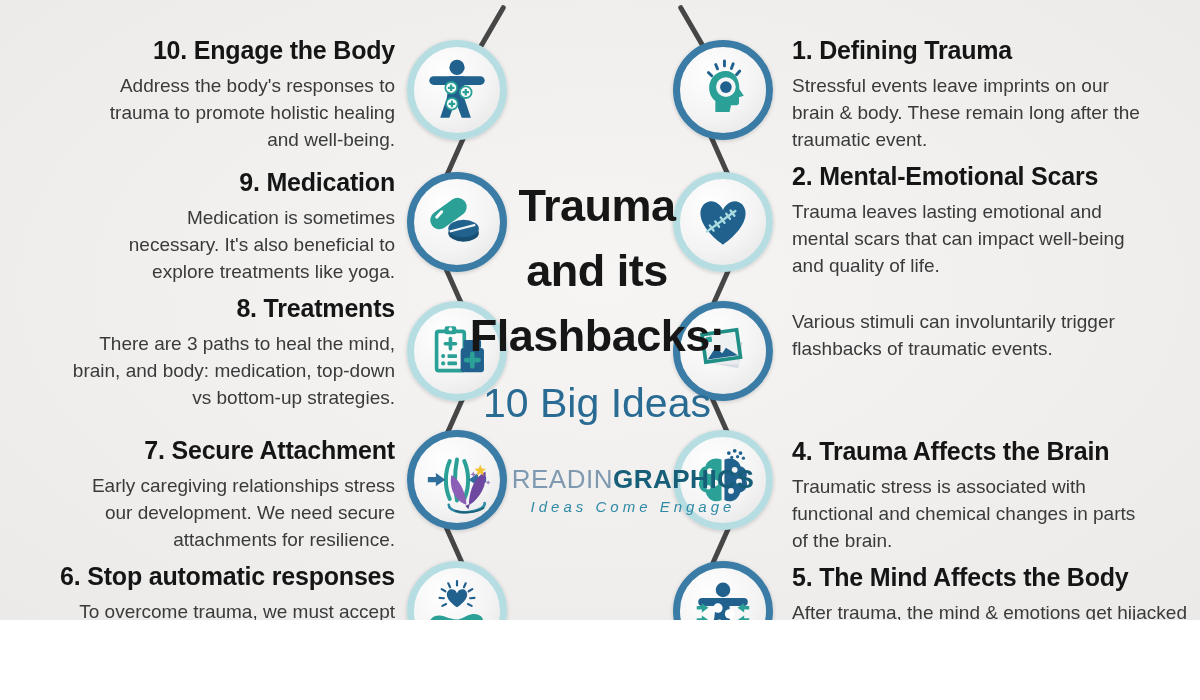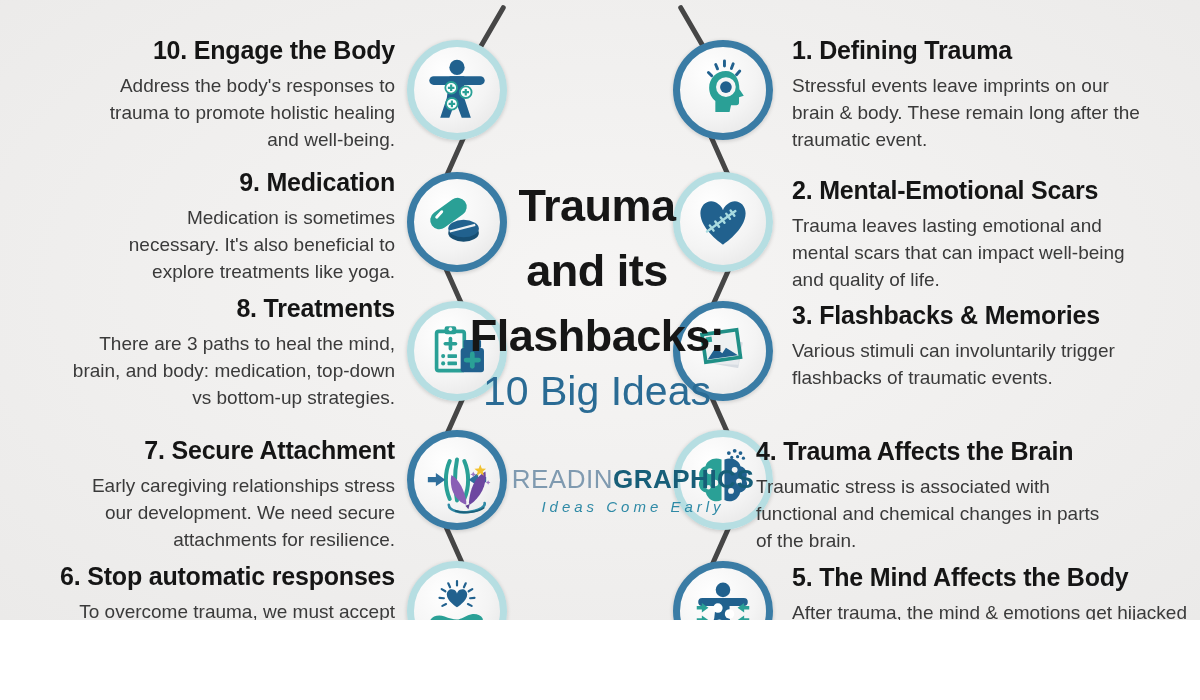--- a/index.html
+++ b/index.html
@@ -25,21 +25,21 @@
   .item-left  { text-align:right; width:420px; }
   .item-right { text-align:left; width:408px; }
   .item h3 { margin:0; font-size:25px; font-weight:700; color:#151515; white-space:nowrap; letter-spacing:-0.2px; }
   .item p  { margin:8px 0 0; font-size:19px; line-height:1.42; color:#3a3a3a; }
   .item-left p { margin-left:auto;text-align:right; }
   .w300{width:300px}.w305{width:305px}.w330{width:330px}.w335{width:335px}.w340{width:340px}
   .w345{width:345px}.w355{width:355px}.w400{width:400px}
   
   .center-title { position:absolute; left:437px; top:174px; width:320px; text-align:center; z-index:3; }
   .center-title .tl { font-size:45px; font-weight:700; color:#161616; line-height:1.44; letter-spacing:-0.5px; }
-  .center-title .sub { font-size:41px; font-weight:400; color:#2a6b94; }
+  .center-title .sub { font-size:41px; font-weight:400; color:#2a6b94; margin-top:12px; }
   
   .brand { position:absolute; left:437px; top:458px; width:320px; display:flex; align-items:center; justify-content:center; gap:16px; z-index:3; }
   .logo-name { font-size:26px; letter-spacing:0.5px; color:#7f9ab0; white-space:nowrap; }
   .logo-name .bold { color:#175e78; font-weight:700; }
   .logo-tagline { font-size:15px; font-style:italic; letter-spacing:4px; color:#2f8aa6; text-align:center; margin-top:3px; }
 </style>
 </head>
 <body>
 
 <div id="canvas">
@@ -240,29 +240,28 @@
   </div>
   <div class="item item-left" style="right:805px;top:562px">
     <h3>6. Stop automatic responses</h3>
     <p class="w340">To overcome trauma, we must accept the feelings, and develop new ways of reacting to them.</p>
   </div>
 
   <div class="item item-right" style="left:792px;top:36px">
     <h3>1. Defining Trauma</h3>
     <p class="w355">Stressful events leave imprints on our brain &amp; body. These remain long after the traumatic event.</p>
   </div>
-  <div class="item item-right" style="left:792px;top:176px">
+  <div class="item item-right" style="left:792px;top:162px">
     <h3>2. Mental-Emotional Scars</h3>
     <p class="w335">Trauma leaves lasting emotional and mental scars that can impact well-being and quality of life.</p>
   </div>
   <div class="item item-right" style="left:792px;top:301px">
-    <h3>3. Flashbacks &amp; Memories</h3>
     <p class="w330">Various stimuli can involuntarily trigger flashbacks of traumatic events.</p>
   </div>
-  <div class="item item-right" style="left:756px;top:437px">
+  <div class="item item-right" style="left:792px;top:437px">
     <h3>4. Trauma Affects the Brain</h3>
     <p class="w355">Traumatic stress is associated with functional and chemical changes in parts of the brain.</p>
   </div>
   <div class="item item-right" style="left:792px;top:563px">
     <h3>5. The Mind Affects the Body</h3>
     <p class="w400">After trauma, the mind &amp; emotions get hijacked due to hypervigilance. This blocks physical cues and connection with others.</p>
   </div>
 
   <div class="center-title">
     <div class="tl">Trauma</div>
@@ -277,17 +276,17 @@
       <path d="M18 57 C28 60.5 44 58.5 50 53.5" stroke="#1a5f7a" stroke-width="2" fill="none" stroke-linecap="round"></path>
       <path d="M30 50 C18 46 10 32 13 16 C22 21 28 34 30 46 Z" fill="#8a5fb5"></path>
       <path d="M33 48 C34 32 40 18 52 12 C54 28 46 42 34 50 Z" fill="#6d47a0"></path>
       <path d="M29 51 L34 49 L32.5 55 Z" fill="#5e3d8f"></path>
       <path d="M46 4 l1.8 4.6 4.9 0.3 -3.8 3.1 1.2 4.8 -4.1 -2.7 -4.1 2.7 1.2 -4.8 -3.8 -3.1 4.9 -0.3 z" fill="#f2c230"></path>
       <path d="M38 12 l1 2.4 2.4 1 -2.4 1 -1 2.4 -1 -2.4 -2.4 -1 2.4 -1 z" fill="#9a77c4"></path>
       <path d="M55 22 l0.8 1.8 1.8 0.8 -1.8 0.8 -0.8 1.8 -0.8 -1.8 -1.8 -0.8 1.8 -0.8 z" fill="#9a77c4"></path>
     </svg>
     <div class="logo-text">
       <div class="logo-name"><span>READIN</span><span class="bold">GRAPHICS</span></div>
-      <div class="logo-tagline">Ideas Come Early</div>
+      <div class="logo-tagline">Ideas Come Engage</div>
     </div>
   </div>
 
 </div>
 
 </body></html>

